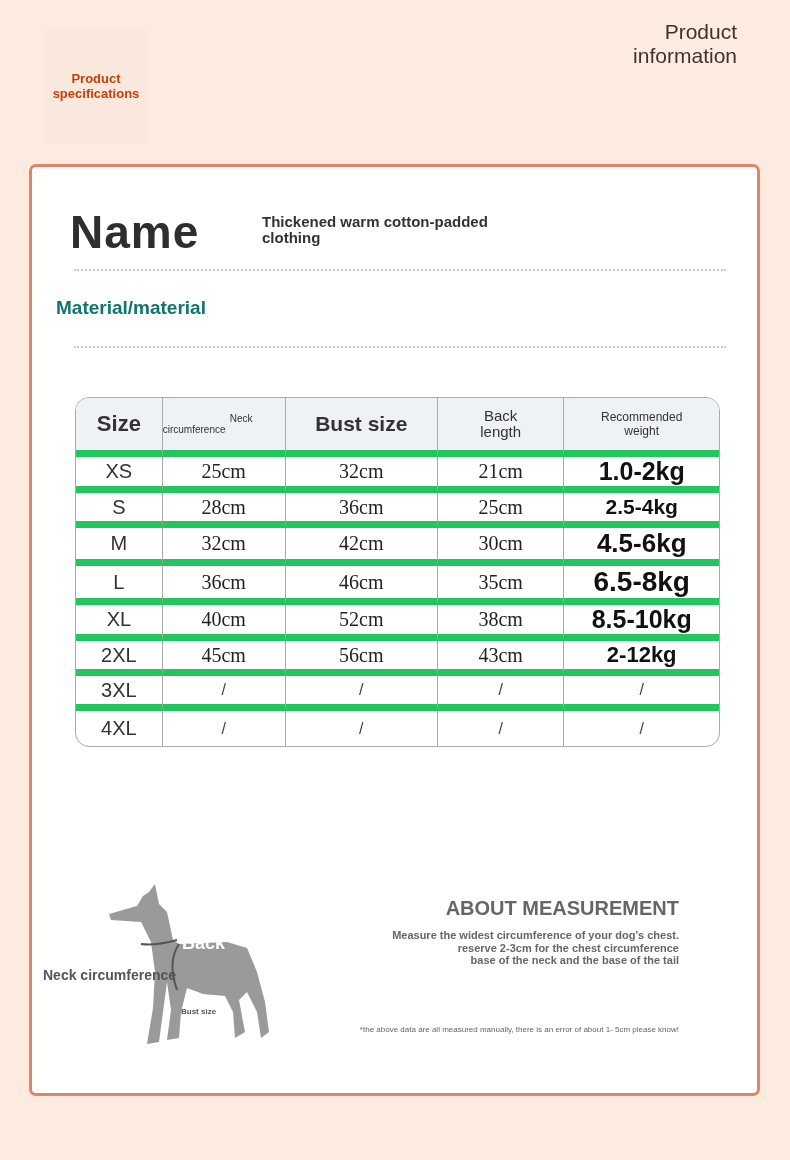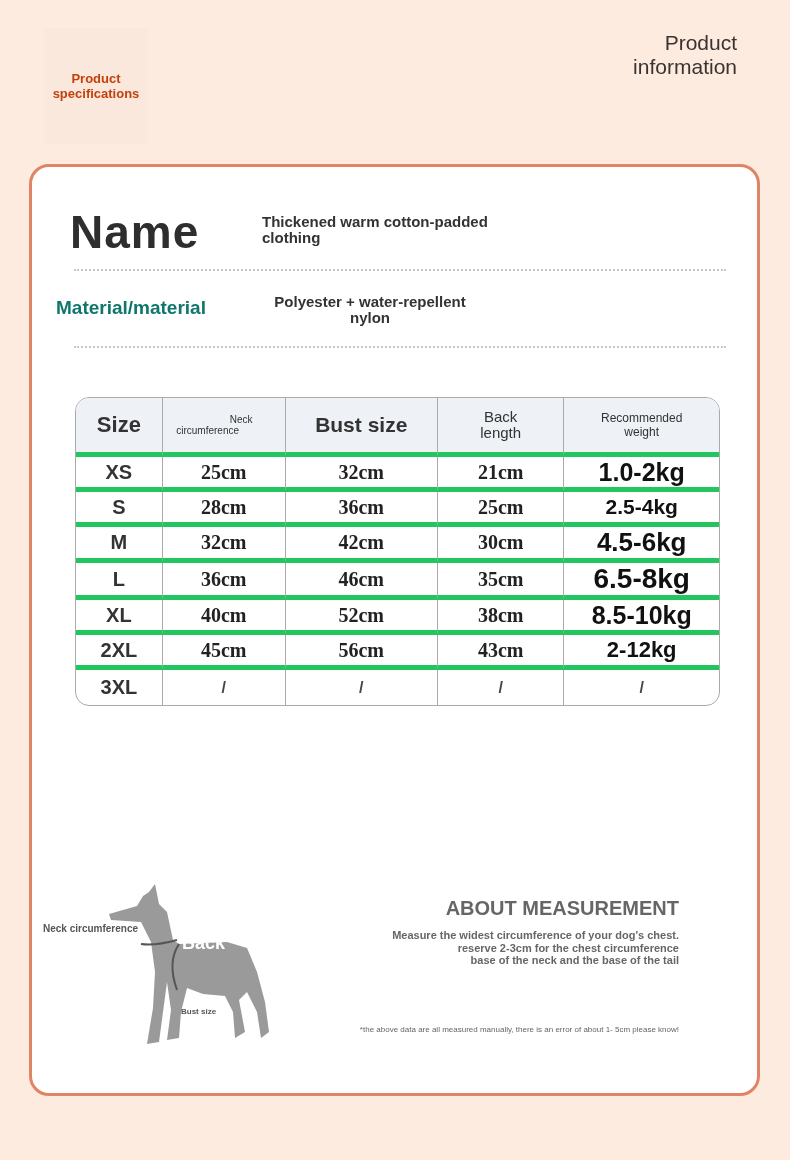--- a/index.html
+++ b/index.html
@@ -1,82 +1,78 @@
 <!DOCTYPE html>
 <html><head>
 <meta charset="utf-8">
 <style>
   * { box-sizing: border-box; margin: 0; padding: 0; }
   html, body { width: 790px; height: 1160px; overflow: hidden; }
   body { background: #fdebe0; font-family: "Liberation Sans", "DejaVu Sans", sans-serif; color: #333; position: relative; }
   .spec-badge { position: absolute; left: 44px; top: 28px; width: 104px; height: 116px; background: #fbe8dc; display: flex; align-items: center; justify-content: center; text-align: center; font-size: 13px; font-weight: bold; line-height: 15px; color: #c2410c; }
-  .info-title { position: absolute; right: 53px; top: 31px; text-align: right; font-size: 21px; line-height: 24px; color: #3a3330; font-weight: normal; }
-  .card { position: absolute; left: 29px; top: 164px; width: 731px; height: 932px; background: #fff; border: 3px solid #e08468; border-radius: 20px; }
+  .info-title { position: absolute; right: 53px; top: 20px; text-align: right; font-size: 21px; line-height: 24px; color: #3a3330; font-weight: normal; }
+  .card { position: absolute; left: 29px; top: 164px; width: 731px; height: 932px; background: #fff; border: 3px solid #e08468; border-radius: 7px; }
   .name-label { position: absolute; left: 38px; top: 38px; font-size: 46px; font-weight: bold; color: #2e2e2e; letter-spacing: 1px; }
   .name-value { position: absolute; left: 230px; top: 47px; font-size: 15px; font-weight: bold; line-height: 16px; color: #333; width: 280px; }
   .divider { position: absolute; left: 42px; width: 652px; border-top: 2px dotted #c8c8c8; }
   .material-label { position: absolute; left: 24px; top: 130px; font-size: 19px; font-weight: bold; color: #0f766e; }
   .material-value { position: absolute; left: 228px; top: 127px; width: 220px; text-align: center; font-size: 15px; font-weight: bold; line-height: 16px; color: #333; }
   .size-table { position: absolute; left: 43px; top: 230px; width: 645px; border-collapse: separate; border-spacing: 0; border: 1px solid #aaa; border-radius: 14px; overflow: hidden; }
-  .size-table th, .size-table td { border-right: 1px solid #aaa; border-bottom: 5px solid #22c55e; text-align: center; vertical-align: middle; }
+  .size-table th, .size-table td { border-right: 1px solid #aaa; border-bottom: 7px solid #22c55e; text-align: center; vertical-align: middle; }
   .size-table tr > *:last-child { border-right: none; }
   .size-table tbody tr:last-child td { border-bottom: none; }
   .size-table thead th { background: #eef1f6; height: 59px; color: #333; }
-  .size-table tbody td { height: 35px; font-weight: bold; }
+  .size-table tbody td { height: 35px; }
   .h-size { font-size: 22px; font-weight: bold; }
   .h-neck { font-size: 10px; line-height: 11px; font-weight: normal; }
   .h-bust { font-size: 21px; font-weight: bold; }
   .h-back { font-size: 15px; line-height: 16px; font-weight: normal; }
   .h-weight { font-size: 12px; line-height: 14px; font-weight: normal; }
   .c-size { font-size: 20px; color: #333; }
   .c-num { font-family: "Liberation Serif", "DejaVu Serif", serif; font-size: 20px; color: #222; }
   .c-weight { font-size: 25px; font-weight: bold; color: #111; }
   .c-slash { font-size: 16px; color: #444; }
   .dog { position: absolute; left: 75px; top: 715px; width: 170px; height: 170px; }
-  .neck-label { position: absolute; left: 11px; top: 756px; font-size: 10px; font-weight: bold; color: #555; }
+  .neck-label { position: absolute; left: 11px; top: 800px; font-size: 14px; font-weight: bold; color: #555; }
   .back-label { position: absolute; left: 150px; top: 766px; font-size: 18px; font-weight: bold; color: #fff; }
   .bust-label { position: absolute; left: 149px; top: 840px; font-size: 8px; font-weight: bold; color: #555; }
   .about-title { position: absolute; right: 78px; top: 730px; font-size: 20px; font-weight: bold; color: #666; text-align: right; }
   .about-text { position: absolute; right: 78px; top: 762px; width: 340px; text-align: right; font-size: 11px; font-weight: bold; line-height: 12.5px; color: #666; }
   .note { position: absolute; right: 78px; top: 858px; font-size: 8px; color: #666; }
 </style>
 </head>
 <body>
 
 <div class="spec-badge">Product specifications</div>
 <div class="info-title">
   <div>Product</div>
   <div>information</div>
 </div>
 
 <div class="card">
   <div class="name-label">Name</div>
   <div class="name-value">Thickened warm cotton-padded clothing</div>
   <div class="divider" style="top:102px"></div>
   <div class="material-label">Material/material</div>
-  <div class="material-value">
-    <div>Polyester + water-repellent</div>
-    <div>nylon</div>
-  </div>
   <div class="divider" style="top:179px"></div>
 
   <table class="size-table">
     <colgroup>
       <col style="width:87px">
         <col style="width:123px">
         <col style="width:153px">
         <col style="width:127px">
         <col style="width:155px">
     </colgroup>
     <thead>
       <tr>
         <th class="h-size">Size</th>
         <th class="h-neck">
             <div style="text-align:right;padding-right:32px">Neck</div>
-            <div style="text-align:center;padding-right:32px">circumference</div>
+            <div style="text-align:left;padding-right:32px">circumference</div>
           </th>
         <th class="h-bust">Bust size</th>
         <th class="h-back">
             <div>Back</div>
             <div>length</div>
           </th>
         <th class="h-weight">
             <div>Recommended</div>
             <div>weight</div>
           </th>
@@ -125,20 +121,27 @@
         <td class="c-num">43cm</td>
         <td class="c-weight" style="font-size:22px">2-12kg</td>
       </tr>
       <tr>
         <td class="c-size">3XL</td>
         <td class="c-slash">/</td>
         <td class="c-slash">/</td>
         <td class="c-slash">/</td>
         <td class="c-slash">/</td>
       </tr>
+      <tr>
+        <td class="c-size">4XL</td>
+        <td class="c-slash">/</td>
+        <td class="c-slash">/</td>
+        <td class="c-slash">/</td>
+        <td class="c-slash">/</td>
+      </tr>
     </tbody>
   </table>
 
   <svg class="dog" viewBox="0 0 170 170">
     <path fill="#9a9a9a" d="M42 10 L48 2 L52 22 L60 30 L66 58 L72 62 L120 60 L140 66 L150 90 L158 120 L162 150 L154 156 L150 130 L140 110 L132 118 L138 150 L128 156 L126 130 L118 114 L96 112 L80 106 L74 130 L72 156 L60 158 L64 128 L60 100 L56 130 L52 160 L40 162 L46 126 L48 90 L44 60 L34 40 L4 38 L2 32 L30 24 L36 14 Z"></path>
     <path fill="none" stroke="#555" stroke-width="2" d="M34 62 Q48 64 70 58"></path>
     <path fill="none" stroke="#555" stroke-width="2" d="M72 62 Q60 80 70 108"></path>
   </svg>
   <div class="neck-label">Neck circumference</div>
   <div class="back-label">Back</div>

